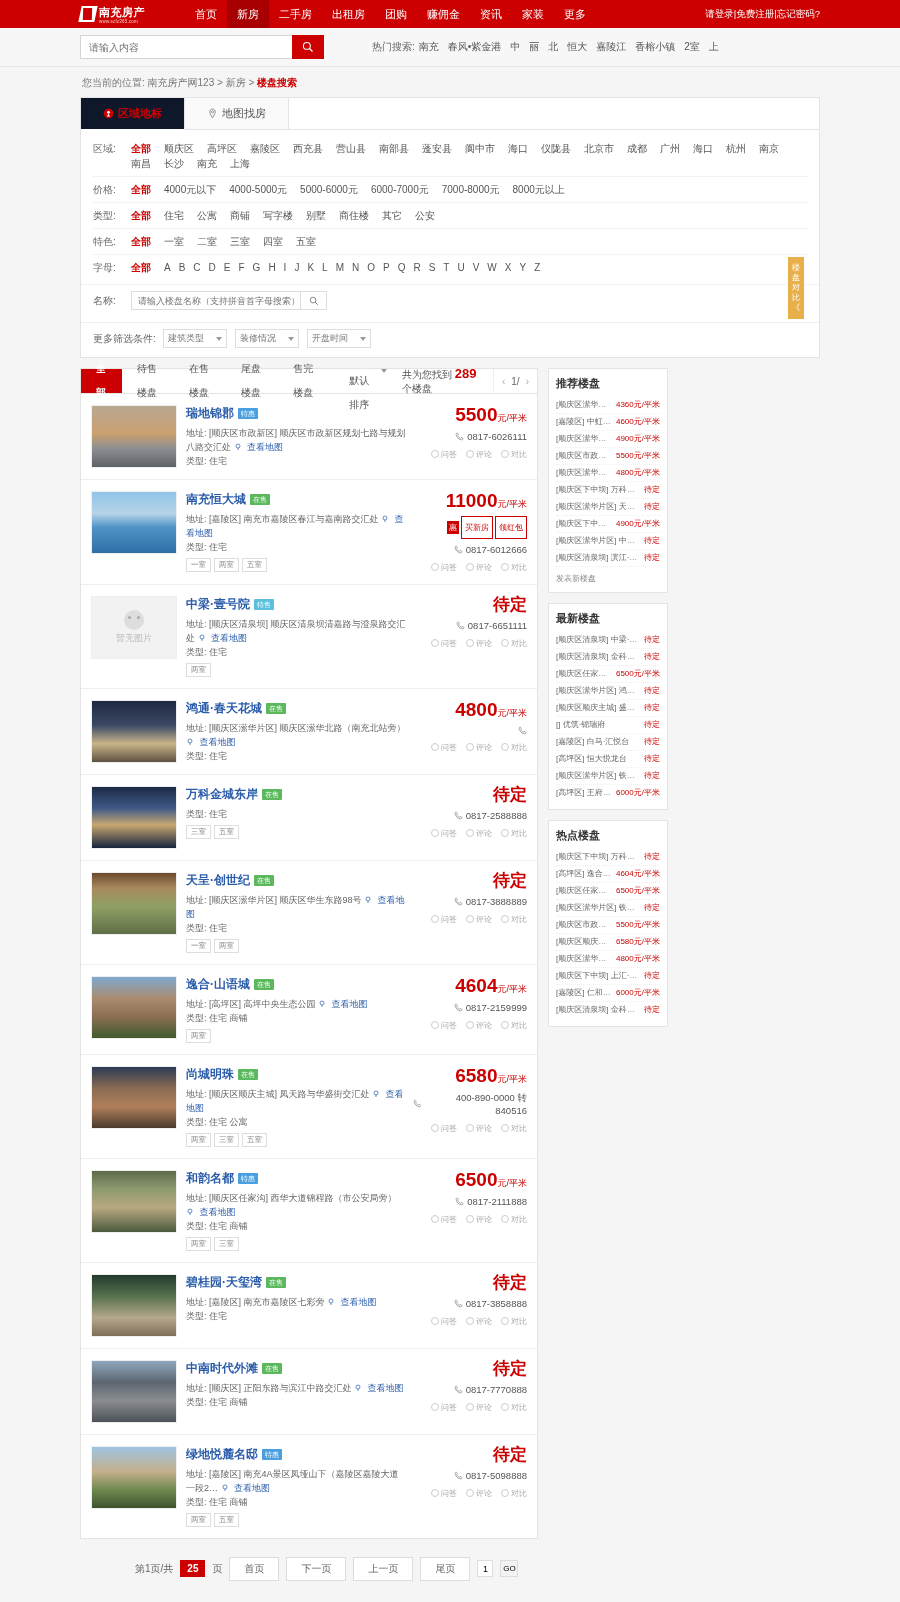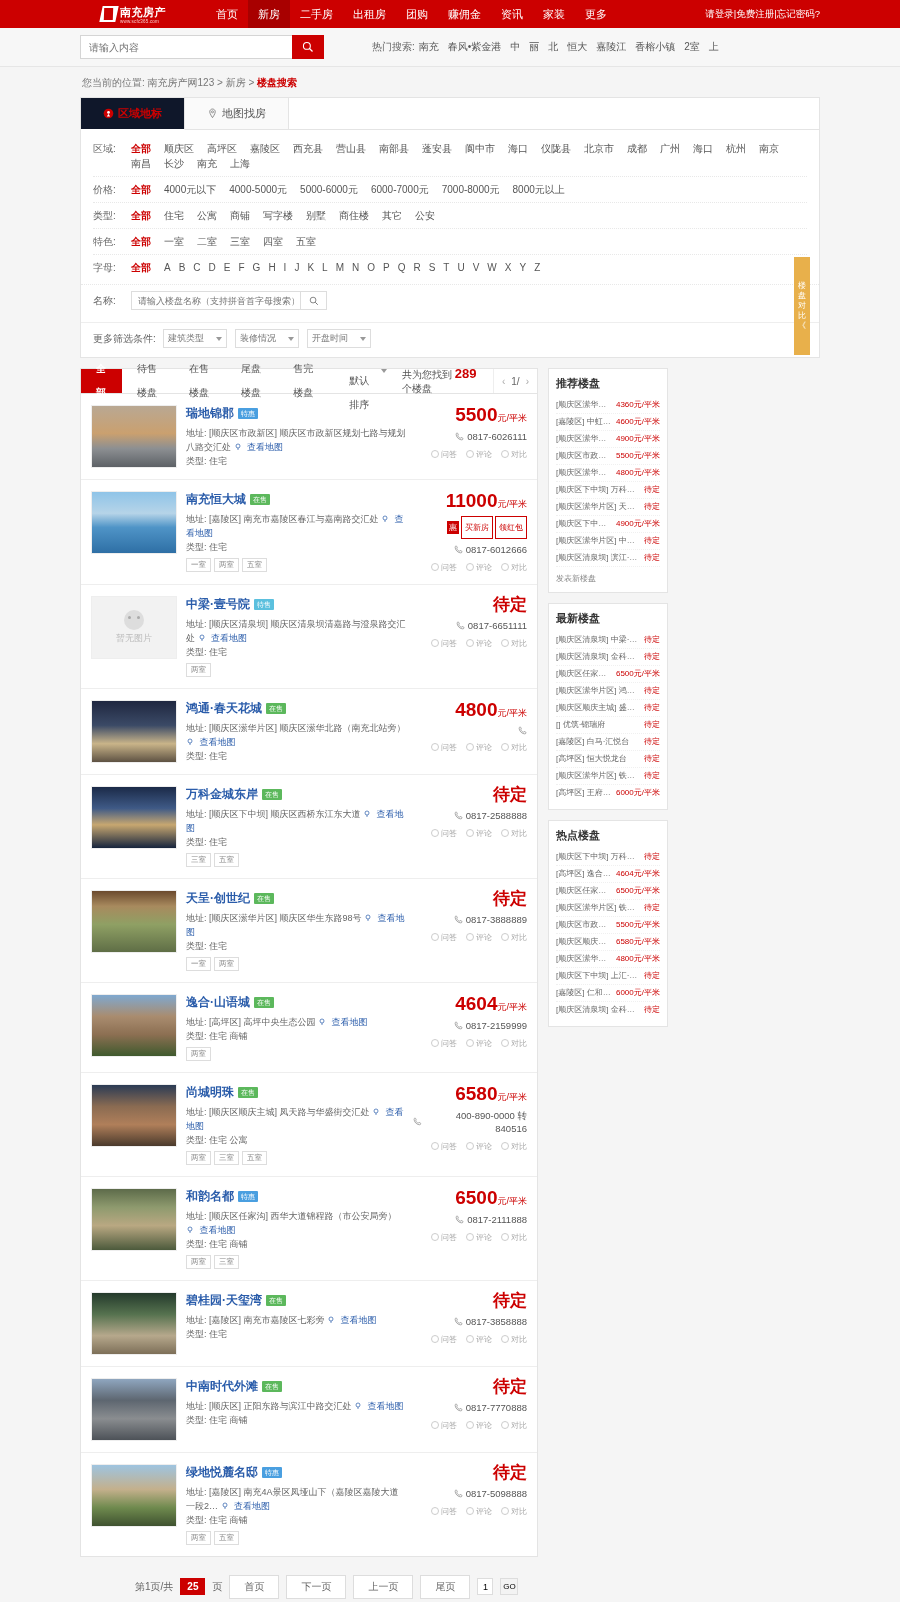--- a/index.html
+++ b/index.html
@@ -9,21 +9,21 @@
     font-size: 12px;
     background: #f5f5f5;
     color: #333;
     -webkit-font-smoothing: antialiased;
   }
   .wrap { width: 740px; margin: 0 auto; }
 
   
   .topbar { background: #c00; height: 28px; position: relative; }
   .topbar-inner { width: 740px; margin: 0 auto; display: flex; align-items: center; height: 28px; }
-  .logo { display: flex; align-items: center; gap: 3px; width: 105px; margin-left: 21px; }
+  .logo { display: flex; align-items: center; gap: 3px; width: 105px; }
   .logo-mark { width: 16px; height: 16px; background: #fff; transform: skewX(-12deg); position: relative; }
   .logo-mark::after { content:""; position:absolute; left:3px; top:2px; width:9px; height:12px; background:#c00; transform: skewX(10deg); }
   .logo-txt { color: #fff; font-size: 11px; font-weight: bold; letter-spacing: .5px; line-height: 1.05; }
   .logo-url { color: #f8c8c8; font-size: 4.5px; letter-spacing: .2px; display:block; }
   .mainnav { display: flex; gap: 0; flex: 1; }
   .mainnav a {
     color: #fff; text-decoration: none; font-size: 11px; padding: 0 10px;
     line-height: 28px; display: inline-block;
   }
   .mainnav a.active { background: #a80000; }
@@ -136,22 +136,22 @@
 
   
   .pager { display:flex; align-items:center; gap:7px; padding: 18px 0 22px; font-size:10px; color:#666; padding-left:55px;}
   .pager .cur { background:#c00; color:#fff; font-weight:bold; padding: 3px 7px; }
   .pbtn { border:1px solid #ddd; background:#fff; padding: 4px 14px; color:#666; cursor:pointer; font-size:10px; }
   .pin { width:16px; height:17px; border:1px solid #ddd; font-size:9px; text-align:center; }
   .pgo { width:18px; height:17px; border:1px solid #ddd; background:#f3f3f3; font-size:8px; cursor:pointer; }
 
   
   .floatcmp {
-    position: absolute; right: 10px; top: 160px; width: 16px; background:#e8b04b;
-    color:#fff; font-size: 8px; padding: 24px 3px; text-align:center; line-height:1.25; cursor:pointer;
+    position: absolute; right: 16px; top: 160px; width: 16px; background:#e8b04b;
+    color:#fff; font-size: 8px; padding: 6px 3px; text-align:center; line-height:1.25; cursor:pointer;
   }
 
   .imgph { width:100%; height:100%; }
 </style>
 </head>
 <body>
 
 <div class="topbar">
   <div class="topbar-inner">
     <div class="logo">
@@ -552,30 +552,20 @@
   </div>
           <div class="item">
     <div class="thumb">
               <div class="imgph" style="background:linear-gradient(180deg,#1b2a48 0%,#3f5a86 35%,#c7a770 62%,#16243d 100%);width:100%;height:100%;"></div>
             </div>
     <div class="info">
       <div class="ptitle">
         <span class="nm">万科金城东岸</span>
         <span class="tag green">在售</span>
       </div>
-      <div class="paddr">
-        <span>地址:</span>
-        <span>[顺庆区下中坝]</span>
-        <span>顺庆区西桥东江东大道</span>
-        <svg class="pinico" viewBox="0 0 16 16">
-                  <circle cx="8" cy="6" r="4" fill="none" stroke="#2a5caa" stroke-width="1.4"></circle>
-                  <path d="M8 10v4" stroke="#2a5caa" stroke-width="1.4"></path>
-                </svg>
-        <a href="#">查看地图</a>
-      </div>
       <div class="ptype">
         <span>类型:</span>
         <span>住宅</span>
       </div>
       <div class="rooms">
                 <span class="room">三室</span>
                 <span class="room">五室</span>
               </div>
     </div>
     <div class="priceCol">

